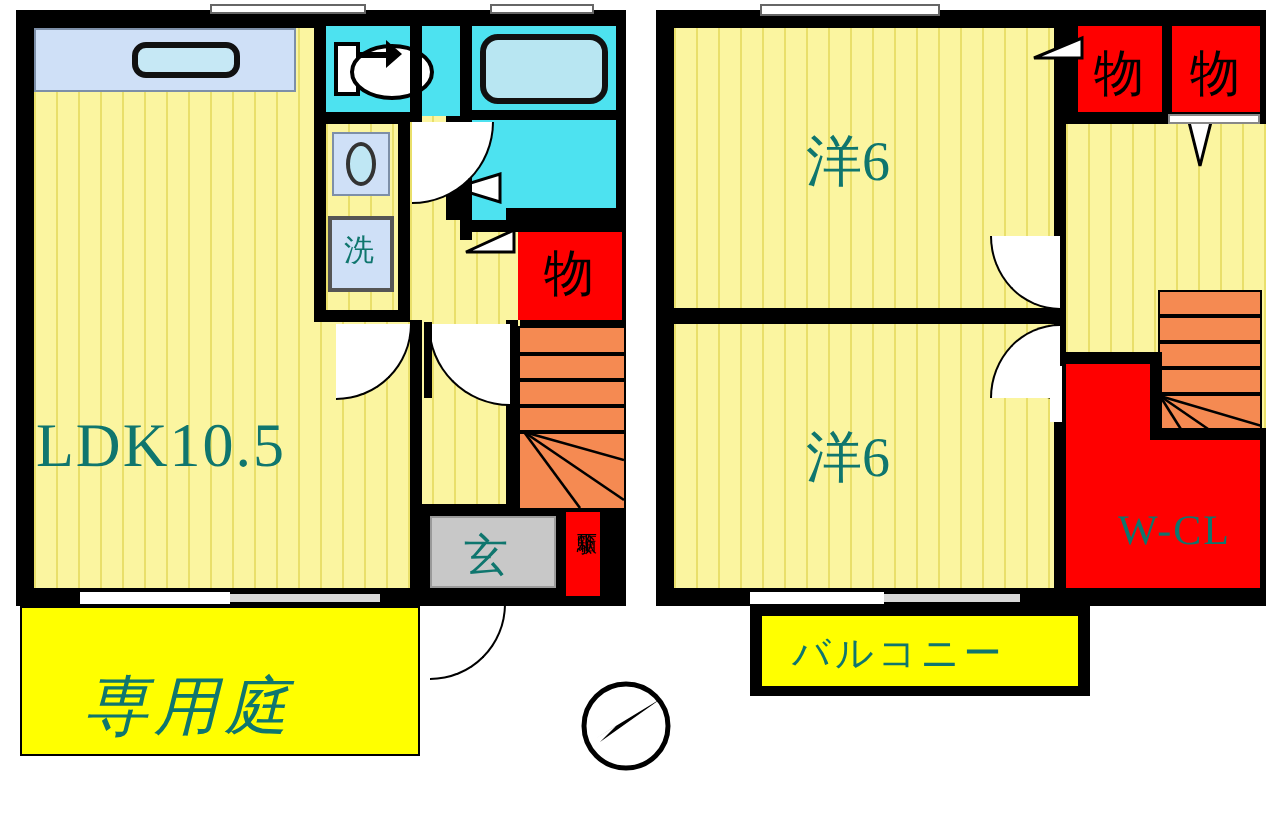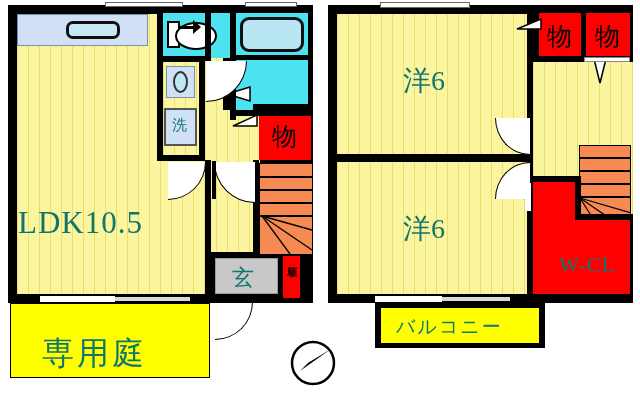--- a/index.html
+++ b/index.html
@@ -153,21 +153,21 @@
 
     <div class="ab window" style="left:40px;top:295px;width:150px;height:8px;"></div>
     <div class="ab window2" style="left:115px;top:296px;width:75px;height:6px;"></div>
 
     <div class="ab" style="left:105px;top:2px;width:78px;height:5px;background:#ffffff;border:1px solid #666;"></div>
     <div class="ab" style="left:245px;top:2px;width:52px;height:5px;background:#ffffff;border:1px solid #666;"></div>
 
     <div class="lbl lbl-ldk" style="left:18px;top:205px;">LDK10.5</div>
 
     <div class="ab plainyellow" style="left:10px;top:303px;width:200px;height:75px;border:1px solid #000;"></div>
-    <div class="lbl lbl-garden" style="left:42px;top:332px;">専用庭</div>
+    <div class="lbl lbl-garden" style="left:42px;top:332px;font-style:italic;">専用庭</div>
 
 
   </div>
 
   <div class="ab" style="left:290px;top:340px;width:46px;height:46px;">
     <svg width="46" height="46" viewBox="0 0 46 46">
       <circle cx="23" cy="23" r="21" fill="#ffffff" stroke="#000" stroke-width="2.5"></circle>
       <path d="M41 9 L10 31 L18 23 L8 29 Z" fill="#000"></path>
     </svg>
   </div>

